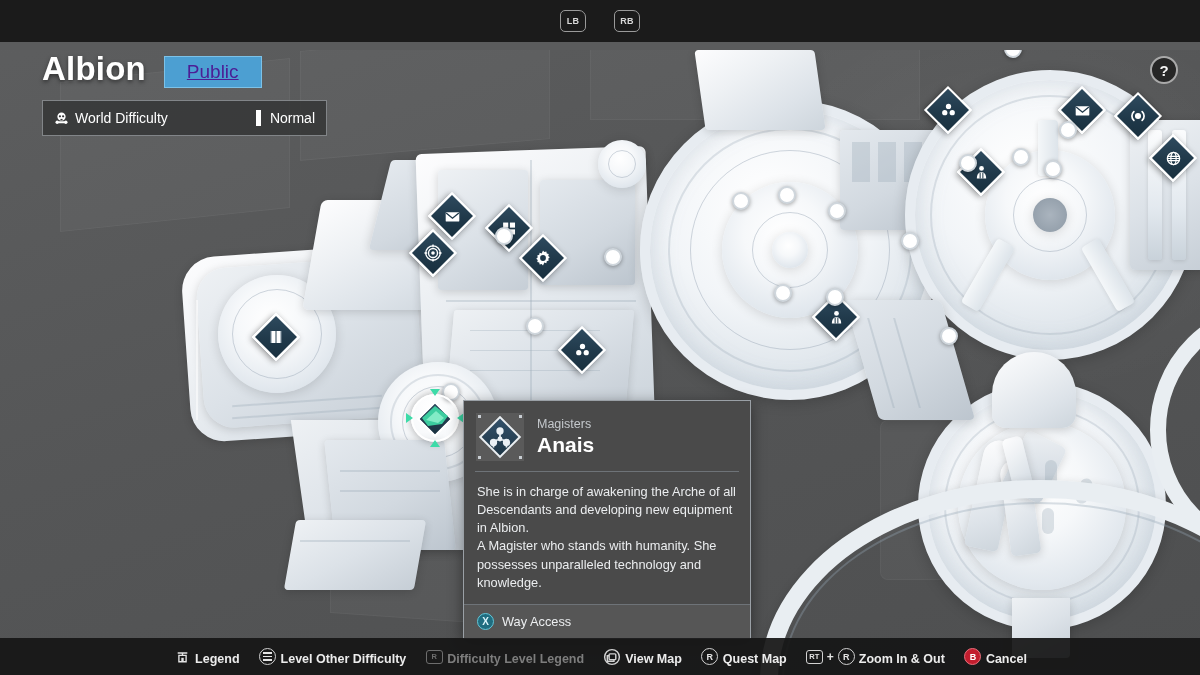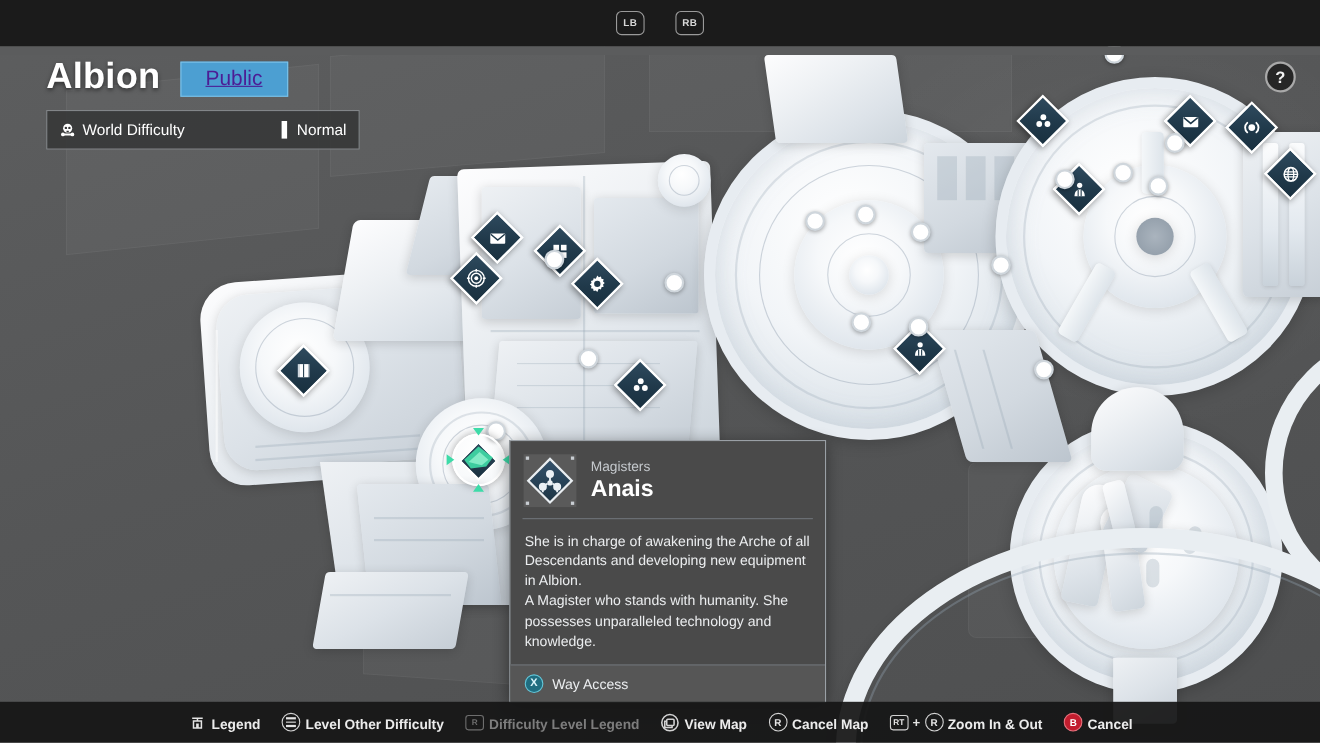--- a/index.html
+++ b/index.html
@@ -652,21 +652,21 @@
           <rect x="6.8" y="6.5" width="7.4" height="6.4" rx="1" fill="none" stroke="#d2d2d2" stroke-width="1.6"></rect>
           <path d="M6.8 8.6 h-2 v6.2 h7.4 v-2" fill="none" stroke="#d2d2d2" stroke-width="1.6"></path>
         </svg>
       </span>
       <span class="flabel">View Map</span>
     </div>
     <div class="fitem">
       <span class="fglyph">
         <span class="gcircle">R</span>
       </span>
-      <span class="flabel">Cancel Map</span>
+      <span class="flabel">Quest Map</span>
     </div>
     <div class="fitem">
       <span class="fglyph" style="width: auto;">
         <span style="display:flex;align-items:center;gap:3px">
           <span class="gsquare">RT</span>
           <span class="plus">+</span>
           <span class="gcircle">R</span>
         </span>
       </span>
       <span class="flabel">Zoom In &amp; Out</span>

